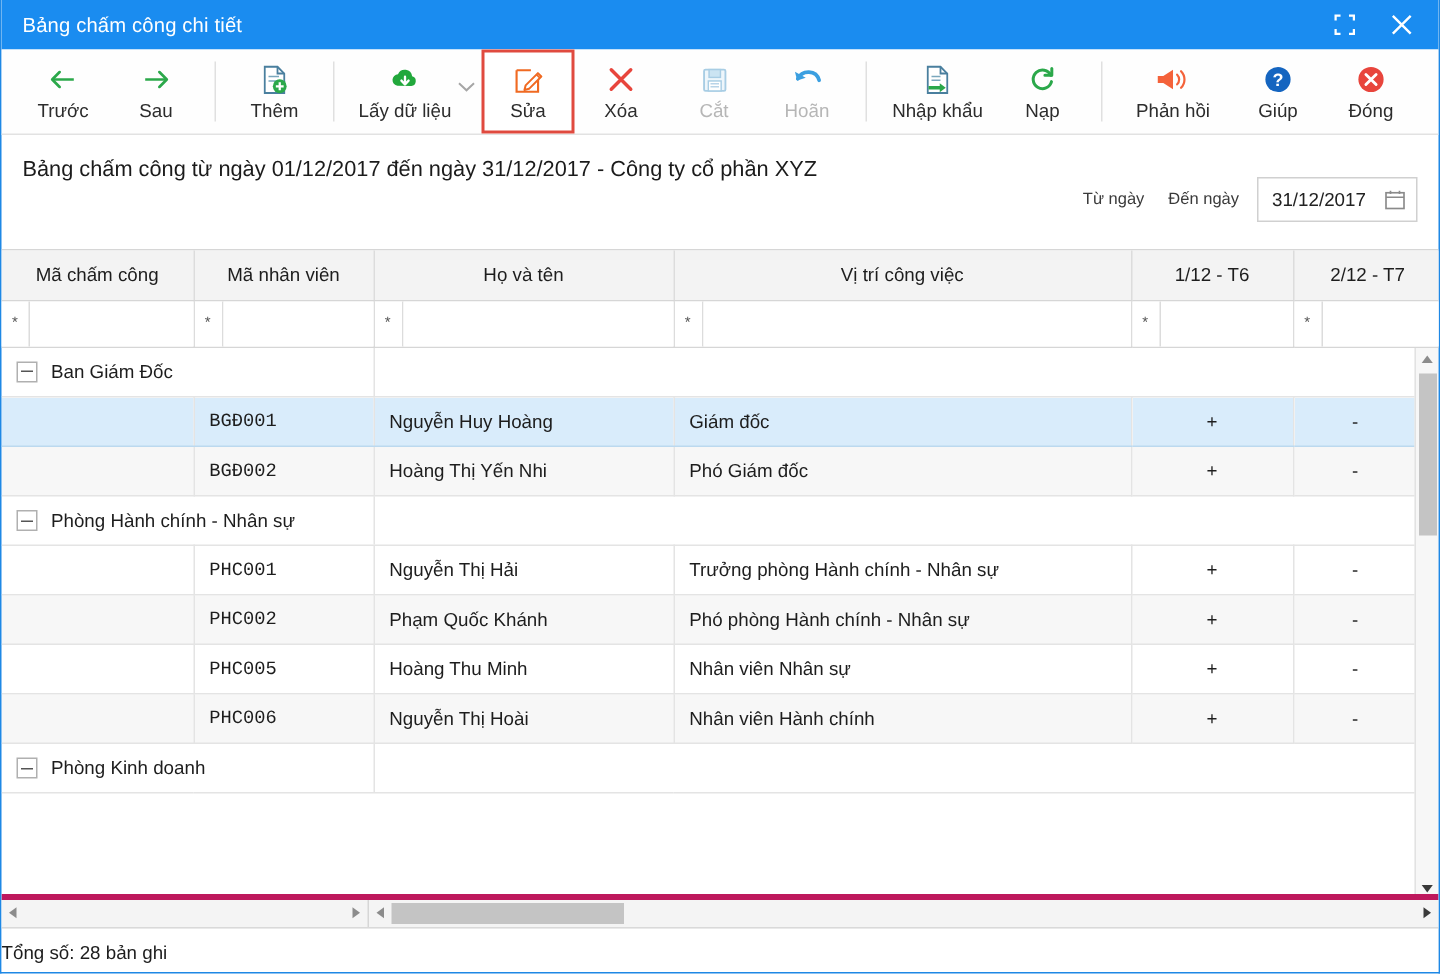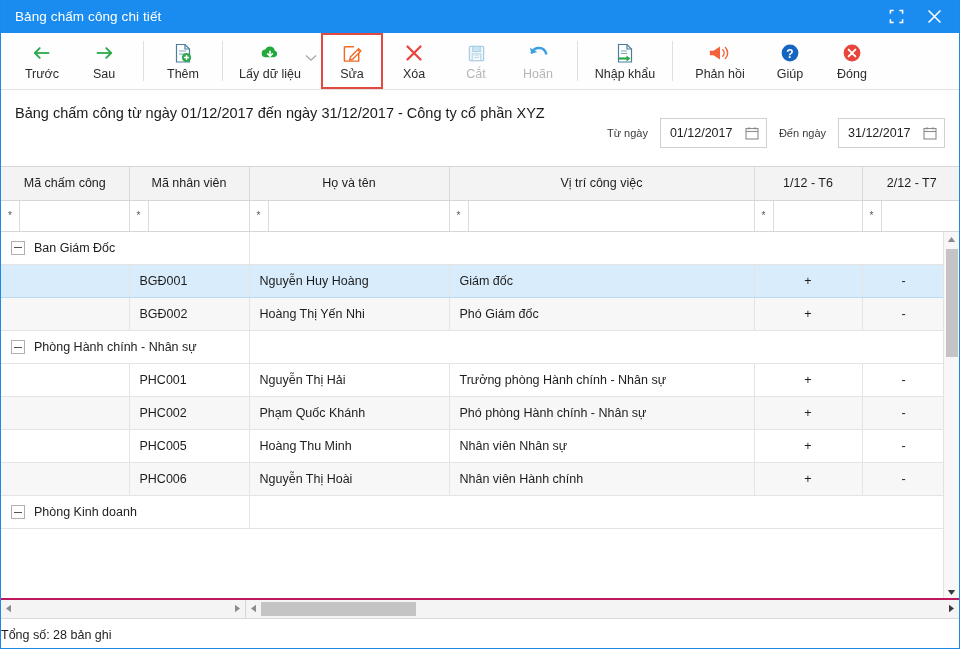--- a/index.html
+++ b/index.html
@@ -196,21 +196,21 @@
     flex: 1;
     background: #fff;
     cursor: text;
   }
 
   
   .gbody {
     position: relative;
     height: 368px;
     overflow: hidden;
-    border-bottom: 2px solid #be185d;
+    border-bottom: 4px solid #be185d;
   }
   table.body {
     width: 944px;
     border-collapse: collapse;
     table-layout: fixed;
   }
   table.body td {
     height: 33px;
     font-size: 12.5px;
     color: #1d1d1d;
@@ -241,21 +241,21 @@
     width: 8px; height: 1px;
     background: #555;
   }
   .grp-label { font-size: 12.5px; color: #1d1d1d; }
 
   tr.alt td { background: #f7f7f7; }
   tr.plain td { background: #ffffff; }
   tr.sel td { background: #d9ecfb; border-bottom-color: #bcd9ef; }
   td.ctr { text-align: center; }
   td.c1 { width: 128px; }
-  td.c2 { width: 120px; }
+  td.c2 { width: 120px; font-family: Liberation Mono, monospace; }
   td.c3 { width: 200px; }
   td.c4 { width: 305px; }
   td.c5 { width: 108px; }
   td.c6 { width: 100px; }
 
   
   .vscroll {
     position: absolute;
     right: 0; top: 0;
     width: 16px; height: 368px;
@@ -447,20 +447,29 @@
           <svg width="20" height="21" viewBox="0 0 20 21">
             <path d="M3.5 1.5 h8.5 l4.5 4.5 v13 h-13 z" fill="#fff" stroke="#4a7f9e" stroke-width="1.2"></path>
             <path d="M12 1.5 v4.5 h4.5" fill="none" stroke="#4a7f9e" stroke-width="1.2"></path>
             <path d="M6 8 h6 M6 10.5 h6" stroke="#7aa7bd" stroke-width="1"></path>
             <path d="M4 15.5 h9" stroke="#2ba84a" stroke-width="2.2"></path>
             <path d="M11.5 12.5 L15.5 15.5 L11.5 18.5 Z" fill="#2ba84a"></path>
           </svg>
         </span>
         <span class="lbl">Nhập khẩu</span>
       </div>
+      <div class="tb-item">
+        <span class="ico">
+          <svg width="20" height="20" viewBox="0 0 20 20">
+            <path d="M15.6 7.2 A6.2 6.2 0 1 0 16 11.4" stroke="#2ba84a" stroke-width="2" fill="none" stroke-linecap="round"></path>
+            <path d="M11.6 7.2 h4.6 v-4.6" stroke="#2ba84a" stroke-width="2" fill="none" stroke-linecap="round" stroke-linejoin="round"></path>
+          </svg>
+        </span>
+        <span class="lbl">Nạp</span>
+      </div>
     </div>
 
     <div class="tb-sep"></div>
 
     <div class="tb-group">
       <div class="tb-item wide">
         <span class="ico">
           <svg width="24" height="18" viewBox="0 0 26 18">
             <path d="M2 6.5 h4 L13 2 v14 L6 11.5 H2 Z" fill="#f4623a"></path>
             <path d="M16 5.5 a5 5 0 0 1 0 7" stroke="#f4623a" stroke-width="1.6" fill="none" stroke-linecap="round"></path>
@@ -487,30 +496,20 @@
         </span>
         <span class="lbl">Đóng</span>
       </div>
     </div>
   </div>
 
   <div class="rpt-head">
     <div class="rpt-title">Bảng chấm công từ ngày 01/12/2017 đến ngày 31/12/2017 - Công ty cổ phần XYZ</div>
     <div class="daterow">
       <span class="dlabel">Từ ngày</span>
-      <div class="dbox">
-        <span>01/12/2017</span>
-        <span class="cal">
-          <svg width="14" height="14" viewBox="0 0 14 14">
-            <rect x="1" y="2.5" width="12" height="10.5" fill="none" stroke="#8a8a8a" stroke-width="1.1"></rect>
-            <path d="M1 5.5 h12" stroke="#8a8a8a" stroke-width="1.1"></path>
-            <path d="M4 1.2 v2.2 M10 1.2 v2.2" stroke="#8a8a8a" stroke-width="1.1"></path>
-          </svg>
-        </span>
-      </div>
       <span class="dlabel">Đến ngày</span>
       <div class="dbox">
         <span>31/12/2017</span>
         <span class="cal">
           <svg width="14" height="14" viewBox="0 0 14 14">
             <rect x="1" y="2.5" width="12" height="10.5" fill="none" stroke="#8a8a8a" stroke-width="1.1"></rect>
             <path d="M1 5.5 h12" stroke="#8a8a8a" stroke-width="1.1"></path>
             <path d="M4 1.2 v2.2 M10 1.2 v2.2" stroke="#8a8a8a" stroke-width="1.1"></path>
           </svg>
         </span>

